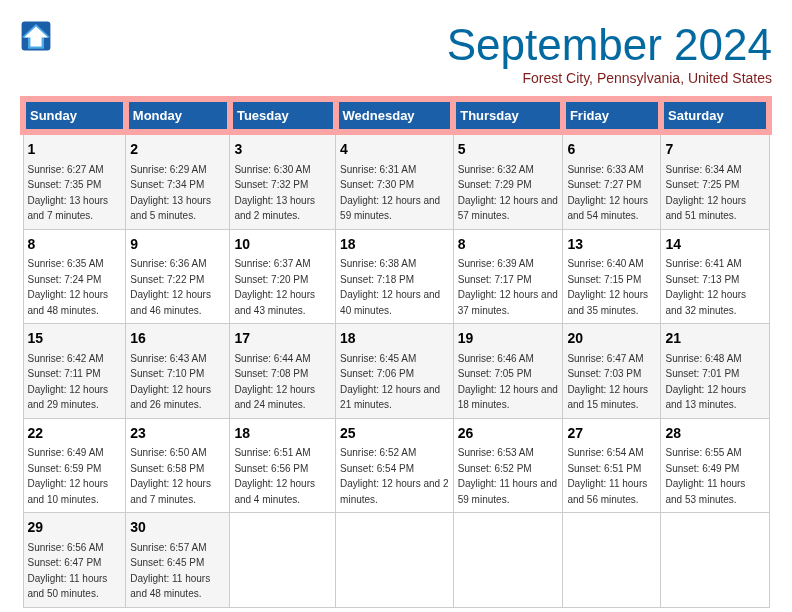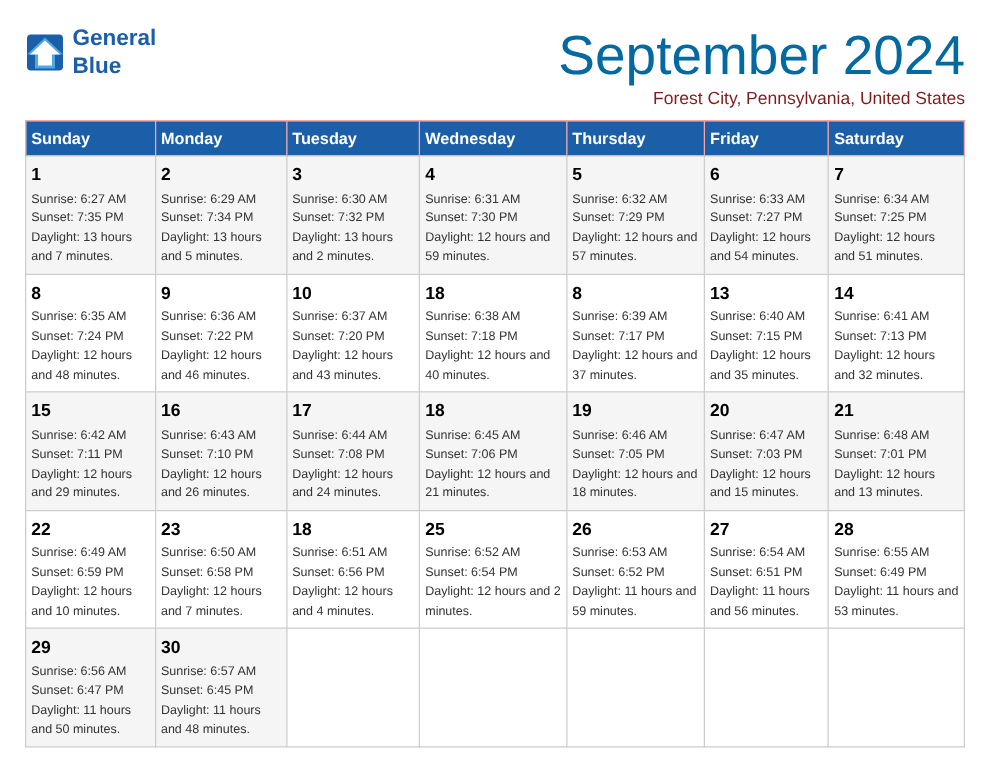--- a/index.html
+++ b/index.html
@@ -51,21 +51,21 @@
       border-collapse: collapse;
       font-size: 11px;
     }
     thead tr th {
       background-color: #1a5fa8;
       color: #fff;
       padding: 6px 4px;
       text-align: left;
       font-size: 13px;
       font-weight: bold;
-      border: 1px solid #fca5a5;
+      border: 6px solid #fca5a5;
     }
     tbody tr td {
       border: 1px solid #ccc;
       padding: 5px 4px;
       vertical-align: top;
       line-height: 1.4;
     }
     tbody tr:nth-child(odd) td {
       background-color: #f5f5f5;
     }
@@ -90,24 +90,20 @@
 </head>
 <body>
 
 <div class="header-area">
   <div class="logo">
     <svg class="logo-icon" viewBox="0 0 40 40" xmlns="http://www.w3.org/2000/svg">
       <rect x="2" y="2" width="36" height="36" rx="4" fill="#1a5fa8"></rect>
       <polygon points="20,5 38,22 30,22 30,36 10,36 10,22 2,22" fill="#4da8e8"></polygon>
       <polygon points="20,8 35,22 27,22 27,33 13,33 13,22 5,22" fill="#fff"></polygon>
     </svg>
-    <div class="logo-text">
-      <div><span>General</span></div>
-      <div><span>Blue</span></div>
-    </div>
   </div>
   <div class="title-block">
     <div class="main-title">September 2024</div>
     <div class="subtitle">Forest City, Pennsylvania, United States</div>
   </div>
 </div>
 
 <table>
   <thead>
     <tr>

